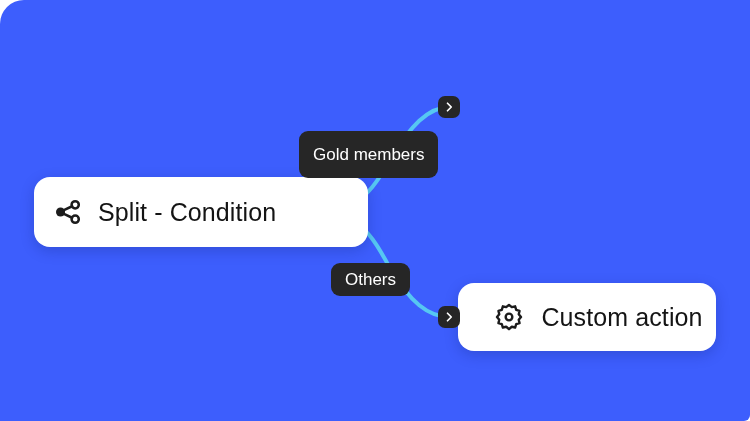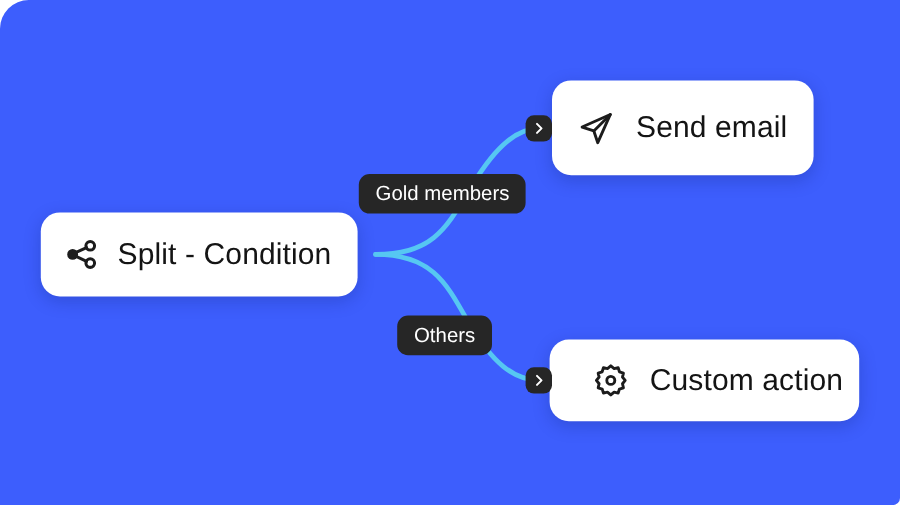--- a/index.html
+++ b/index.html
@@ -50,21 +50,21 @@
   .node .node-label {
     color: #141414;
     font-size: 25px;
     letter-spacing: 0.1px;
     white-space: nowrap;
   }
 
   #node-split {
     left: 34px;
     top: 177px;
-    width: 264px;
+    width: 334px;
     height: 70px;
     padding-left: 18px;
   }
   #node-split .node-label { margin-left: 14px; }
 
   #node-send-email {
     left: 460px;
     top: 67px;
     width: 218px;
     height: 79px;
@@ -90,22 +90,22 @@
     justify-content: center;
     background: #262626;
     color: #ffffff;
     border-radius: 9px;
     font-size: 17px;
     white-space: nowrap;
     box-sizing: border-box;
   }
   #pill-gold-members {
     left: 299px;
-    top: 145px;
-    height: 33px;
+    top: 131px;
+    height: 47px;
     padding: 0 14px;
     text-align: center;
   }
   #pill-others {
     left: 331px;
     top: 263px;
     height: 33px;
     padding: 0 14px;
   }
 
@@ -139,29 +139,20 @@
         <circle cx="6.4" cy="12" r="3.4" fill="#1c1c1c"></circle>
         <circle cx="17.4" cy="6.6" r="2.7" fill="none" stroke="#1c1c1c" stroke-width="1.9"></circle>
         <circle cx="17.4" cy="17.4" r="2.7" fill="none" stroke="#1c1c1c" stroke-width="1.9"></circle>
         <line x1="8.9" y1="10.6" x2="15.1" y2="7.7" stroke="#1c1c1c" stroke-width="1.9" stroke-linecap="round"></line>
         <line x1="8.9" y1="13.4" x2="15.1" y2="16.3" stroke="#1c1c1c" stroke-width="1.9" stroke-linecap="round"></line>
       </svg>
     </span>
     <span class="node-label">Split - Condition</span>
   </div>
 
-  <div class="node" id="node-send-email">
-    <span class="node-icon">
-      <svg width="34" height="34" viewBox="0 0 24 24" xmlns="http://www.w3.org/2000/svg">
-        <path d="M20.2 3.8 L3.6 11.2 L10.5 13.5 L12.8 20.4 Z" fill="none" stroke="#1c1c1c" stroke-width="1.7" stroke-linejoin="round" stroke-linecap="round"></path>
-        <line x1="20.2" y1="3.8" x2="10.5" y2="13.5" stroke="#1c1c1c" stroke-width="1.7" stroke-linecap="round"></line>
-      </svg>
-    </span>
-    <span class="node-label">Send email</span>
-  </div>
 
   <div class="node" id="node-custom-action">
     <span class="node-icon">
       <svg width="32" height="32" viewBox="0 0 24 24" xmlns="http://www.w3.org/2000/svg">
         <path d="M12 2.9 L14.1 4.6 L16.6 4.0 L17.4 6.6 L19.9 7.4 L19.3 9.9
                  L21 12 L19.3 14.1 L19.9 16.6 L17.4 17.4 L16.6 19.9 L14.1 19.3
                  L12 21.1 L9.9 19.3 L7.4 19.9 L6.6 17.4 L4.1 16.6 L4.7 14.1
                  L3 12 L4.7 9.9 L4.1 7.4 L6.6 6.6 L7.4 4.0 L9.9 4.6 Z" fill="none" stroke="#1c1c1c" stroke-width="1.8" stroke-linejoin="round"></path>
         <circle cx="12" cy="12" r="2.5" fill="none" stroke="#1c1c1c" stroke-width="1.8"></circle>
       </svg>

